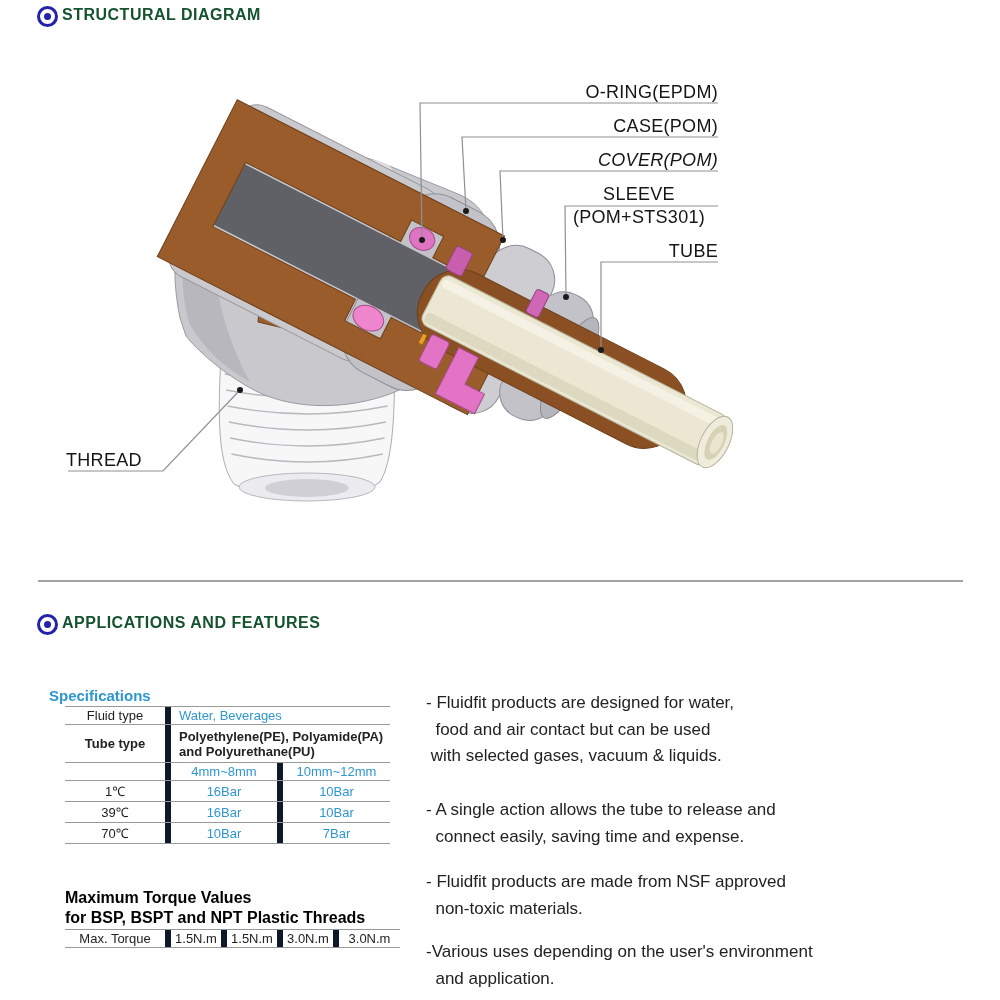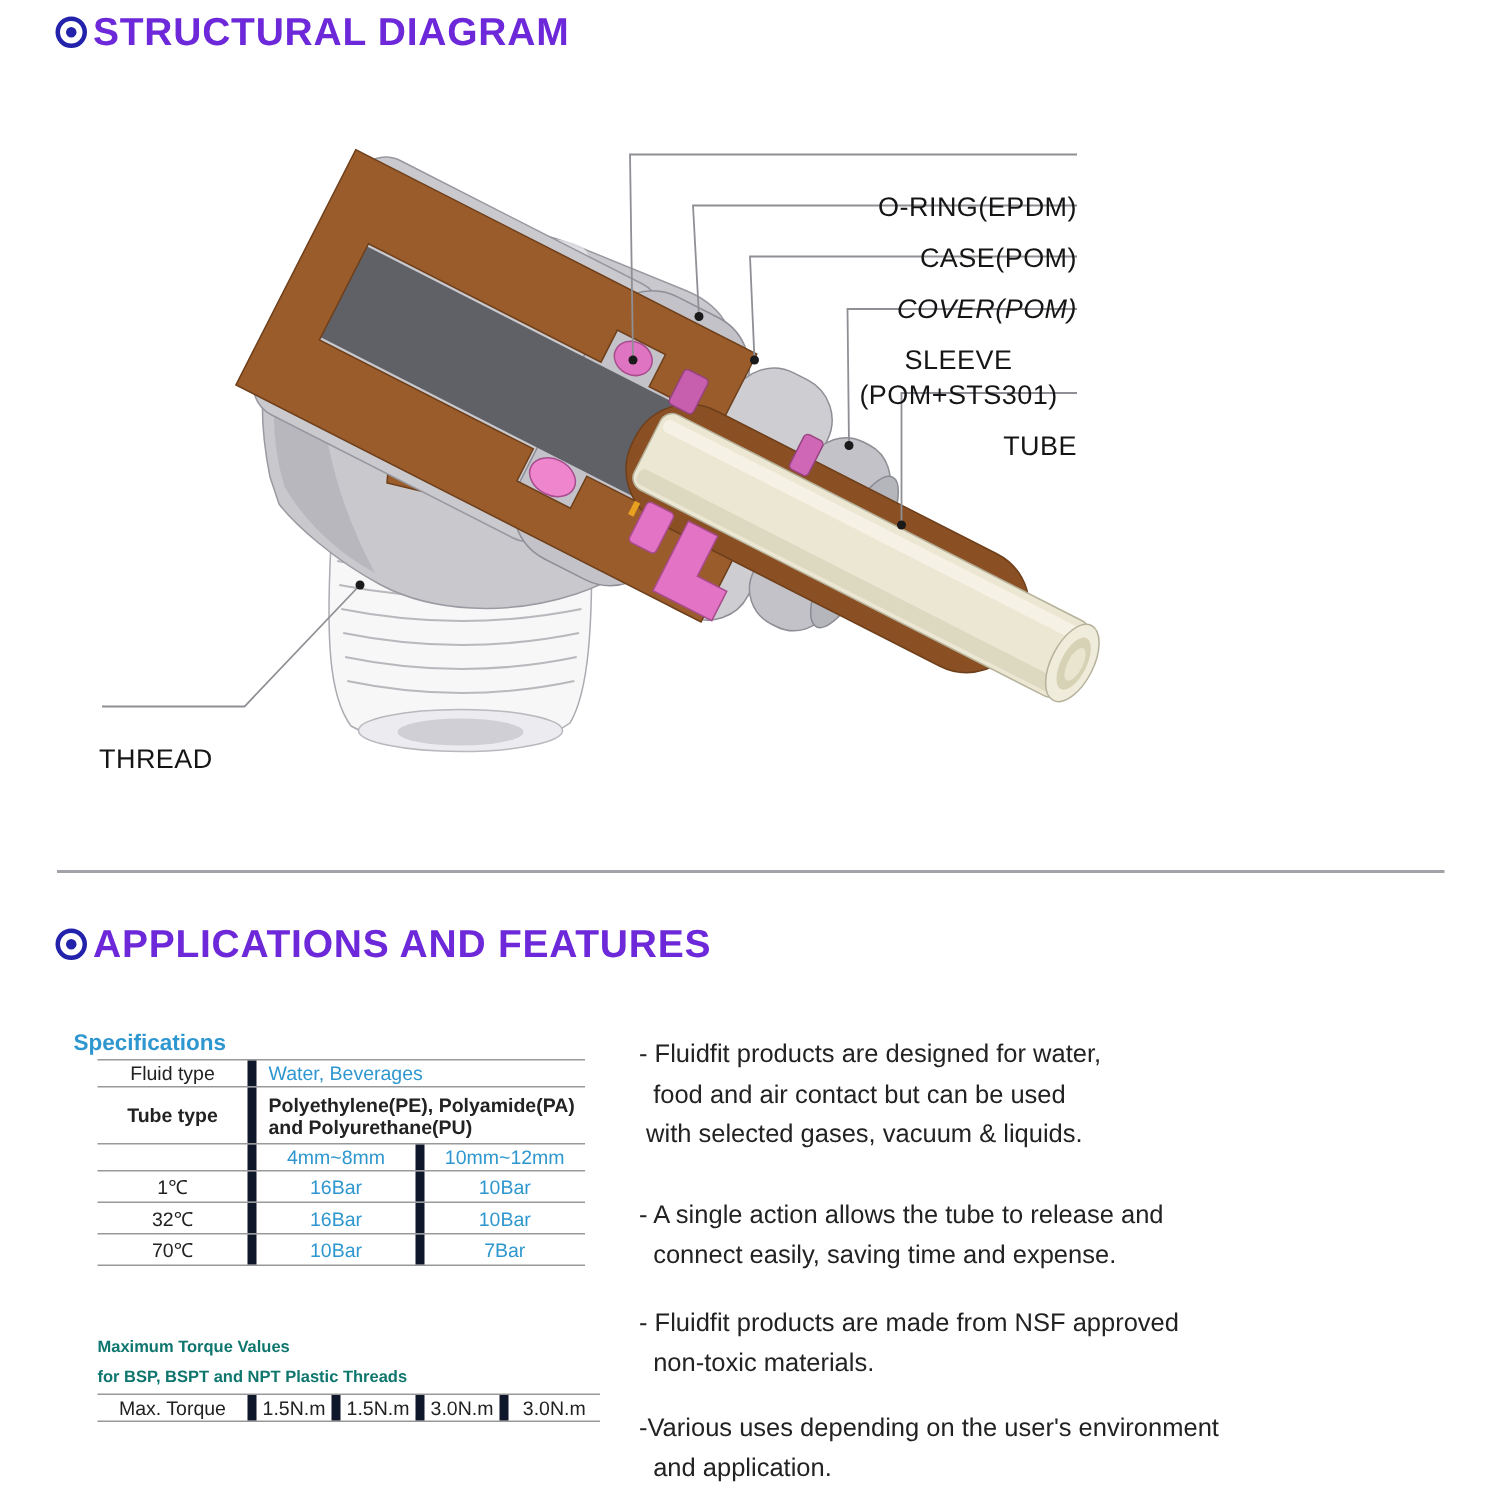--- a/index.html
+++ b/index.html
@@ -1,43 +1,43 @@
 <!DOCTYPE html>
 <html><head>
 <meta charset="utf-8">
 <style>
   html,body{margin:0;padding:0;background:#ffffff;}
   body{font-family:"Liberation Sans", sans-serif; color:#222;}
   .page{position:relative;width:1000px;height:1000px;background:#fff;overflow:hidden;}
 
   
-  .section-heading{position:absolute;display:flex;align-items:center;gap:4px;color:#6d28d9;font-weight:bold;font-size:26px;letter-spacing:0.5px;}
+  .section-heading{position:absolute;display:flex;align-items:flex-start;gap:4px;color:#14532d;font-weight:bold;font-size:16px;letter-spacing:0.5px;}
   .bullet{width:15px;height:15px;border:3px solid #2222aa;border-radius:50%;position:relative;flex:0 0 auto;}
   .bullet::after{content:"";position:absolute;left:50%;top:50%;width:7px;height:7px;margin:-3.5px 0 0 -3.5px;background:#2222aa;border-radius:50%;}
 
   
   .diagram-svg{position:absolute;left:0;top:0;}
-  .callout{position:absolute;font-size:18px;color:#151515;letter-spacing:0.3px;margin-top:46px;}
+  .callout{position:absolute;font-size:18px;color:#151515;letter-spacing:0.3px;}
   .callout.right{right:282px;text-align:right;white-space:nowrap;}
   .callout.center{text-align:center;white-space:nowrap;line-height:23px;}
 
   .divider{position:absolute;left:38px;top:580px;width:925px;height:2px;background:#a2a2a8;}
 
   
   .spec-title{position:absolute;left:49px;top:687px;color:#2f97cf;font-weight:bold;font-size:15px;}
   .spec-table{position:absolute;left:65px;top:706px;width:325px;font-size:13px;border-bottom:1px solid #999;}
   .trow{display:grid;grid-template-columns:100px 112px 113px;border-top:1px solid #999;}
   .trow.two{grid-template-columns:100px 225px;}
   .cell{display:flex;align-items:center;justify-content:center;padding:1px 4px;min-height:17px;box-sizing:border-box;}
   .cell.lft{justify-content:flex-start;padding-left:8px;}
   .cell.vline{border-left:6px solid #0f172a;}
   .blue{color:#2f97cf;}
 
   
-  .torque-title{position:absolute;left:65px;top:888px;color:#0f766e;font-weight:bold;font-size:11px;line-height:20px;}
+  .torque-title{position:absolute;left:65px;top:888px;color:#000000;font-weight:bold;font-size:16px;line-height:20px;}
   .torque-table{position:absolute;left:65px;top:929px;width:335px;font-size:13px;border-bottom:1px solid #999;}
   .trow.five{grid-template-columns:100px 56px 56px 56px 67px;}
 
   
   .feature{position:absolute;left:426px;width:500px;font-size:17px;line-height:26.5px;color:#222;white-space:pre;}
 </style>
 </head>
 <body>
 
 <div class="page">
@@ -146,21 +146,21 @@
       <div class="cell"></div>
       <div class="cell vline blue">4mm~8mm</div>
       <div class="cell vline blue">10mm~12mm</div>
     </div>
     <div class="trow">
       <div class="cell">1℃</div>
       <div class="cell vline blue">16Bar</div>
       <div class="cell vline blue">10Bar</div>
     </div>
     <div class="trow">
-      <div class="cell">32℃</div>
+      <div class="cell">39℃</div>
       <div class="cell vline blue">16Bar</div>
       <div class="cell vline blue">10Bar</div>
     </div>
     <div class="trow">
       <div class="cell">70℃</div>
       <div class="cell vline blue">10Bar</div>
       <div class="cell vline blue">7Bar</div>
     </div>
   </div>
 

